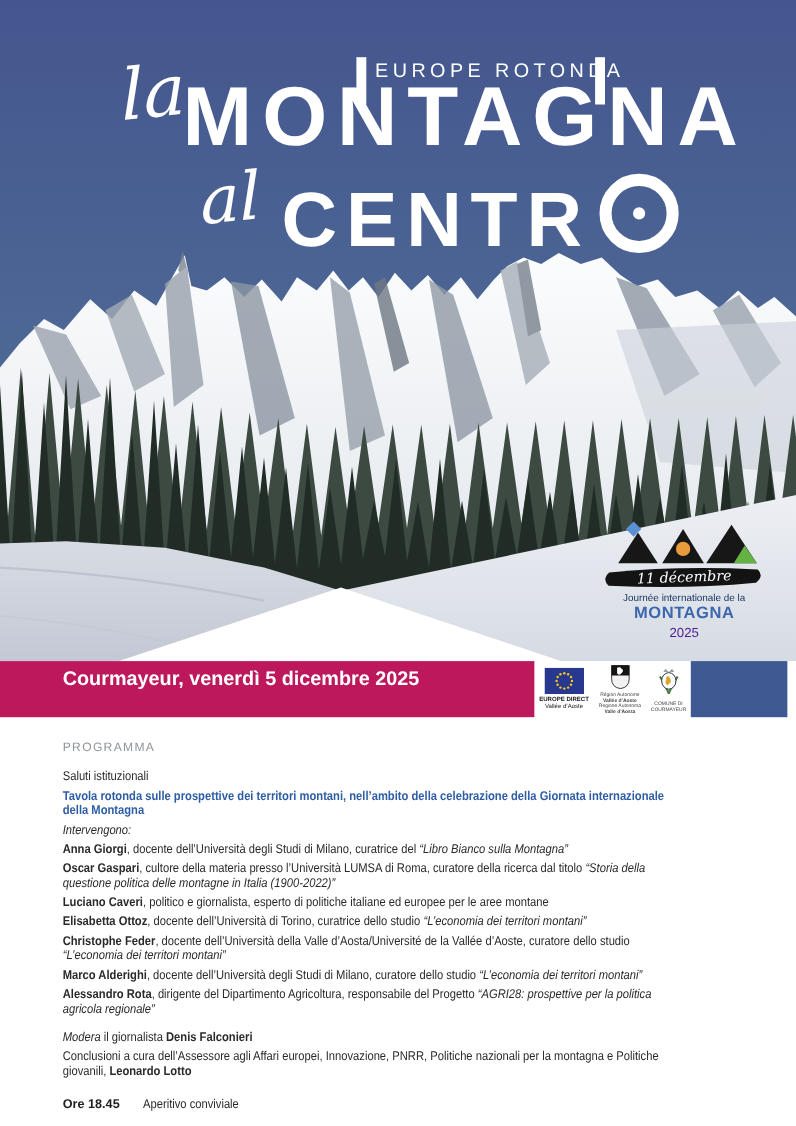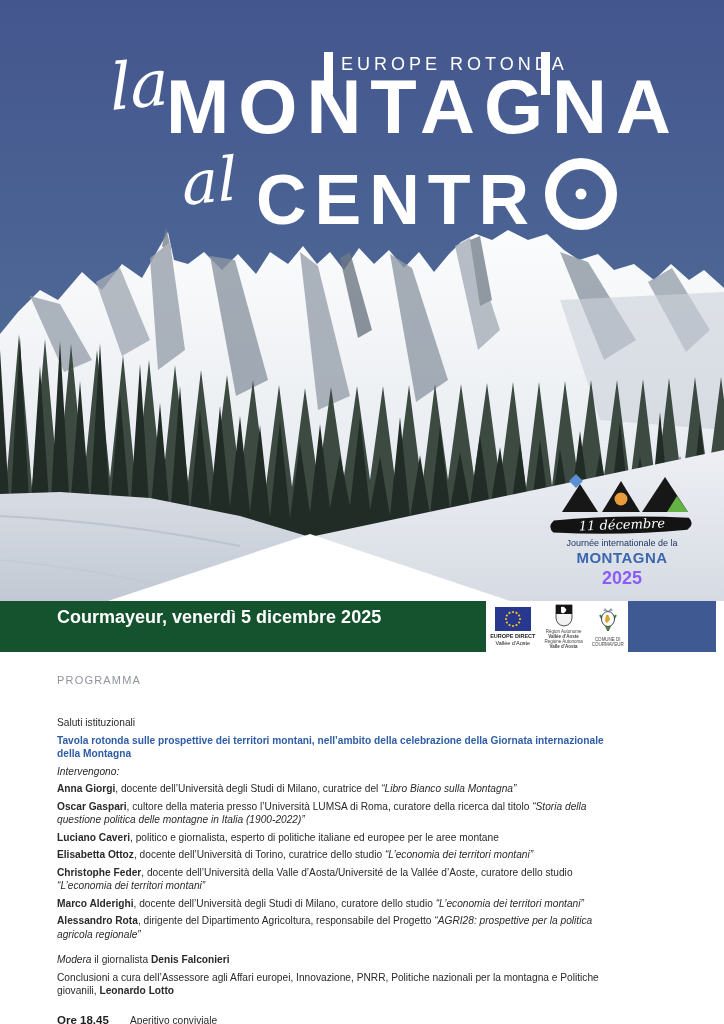--- a/index.html
+++ b/index.html
@@ -24,38 +24,38 @@
   .bigline.l2{left:240px;top:158px;font-size:70px;letter-spacing:8px;}
   .oball{display:inline-block;width:50px;height:50px;border:11px solid #fff;border-radius:50%;
          vertical-align:-6px;margin-left:8px;position:relative;}
   .oball::after{content:"";position:absolute;left:50%;top:50%;width:11px;height:11px;
          background:#fff;border-radius:50%;transform:translate(-50%,-50%);}
 
   
   .imd{position:absolute;left:548px;top:472px;width:148px;text-align:center;}
   .imd-line1{font-size:9px;font-weight:normal;color:#16325f;margin-top:2px;}
   .imd-line2{font-size:15px;font-weight:bold;color:#3c66ad;letter-spacing:.5px;margin-top:1px;}
-  .imd-year{font-size:18px;font-weight:bold;color:#8b5cf6;margin-top:2px;}
+  .imd-year{font-size:12px;font-weight:normal;color:#4c1d95;margin-top:2px;}
 
   
   .band{position:absolute;left:0;top:601px;width:724px;height:51px;display:flex;}
-  .band-left{width:486px;background:#14532d;box-sizing:border-box;padding:6px 0 0 57px;}
+  .band-left{width:486px;background:#be185d;box-sizing:border-box;padding:6px 0 0 57px;}
   .band-title{color:#fff;font-size:18px;font-weight:bold;line-height:21px;}
   .band-sub{color:#c9d5e8;font-size:13px;line-height:16px;}
   .band-logos{width:142px;background:#fff;display:flex;align-items:center;justify-content:center;gap:9px;}
   .band-right{width:88px;background:#3f5a92;}
   .band-edge{flex:1;background:#fff;}
   .logo{display:flex;flex-direction:column;align-items:center;}
   .logo-cap{font-size:5.5px;color:#1a1a1a;line-height:6.5px;text-align:center;margin-top:2px;}
   .logo-cap .b{font-weight:bold;}
   .logo-cap.tiny{font-size:4.5px;line-height:5px;color:#444;}
 
   
   .program{position:absolute;left:57px;top:674px;width:640px;color:#2a2a2a;}
-  .prog-heading{font-size:11px;color:#8f949b;letter-spacing:1.2px;margin:0 0 30px 0;}
+  .prog-heading{font-size:11px;color:#8f949b;letter-spacing:1.2px;margin:0 0 14px 0;}
   .prog-row{display:flex;margin-bottom:12px;}
   .prog-time{width:73px;flex-shrink:0;font-weight:bold;font-size:11.5px;color:#1f1f1f;line-height:13.5px;}
   .prog-content{width:620px;transform:scaleX(.885);transform-origin:0 0;
                 font-size:11.5px;line-height:13.5px;}
   .prog-item{margin:0 0 4px 0;}
   .prog-item.accent{color:#2e5da6;font-weight:bold;}
   .prog-item.gap{padding-top:8px;}
   .b{font-weight:bold;} .i{font-style:italic;}
 </style>
 </head>

